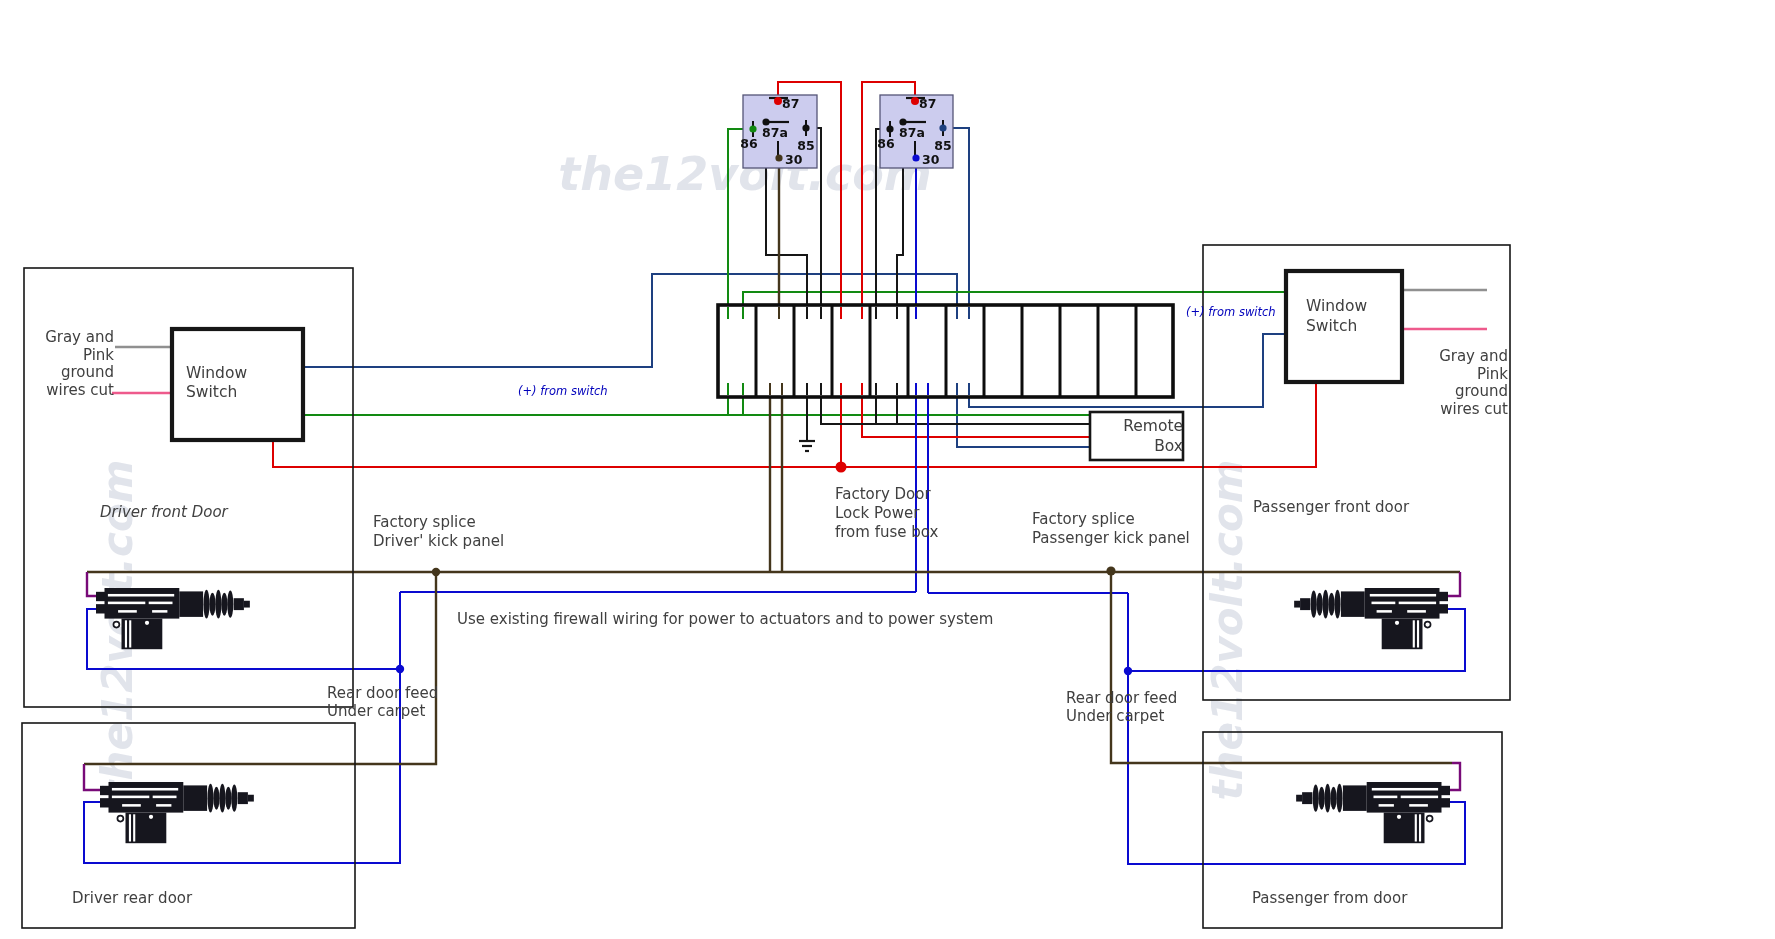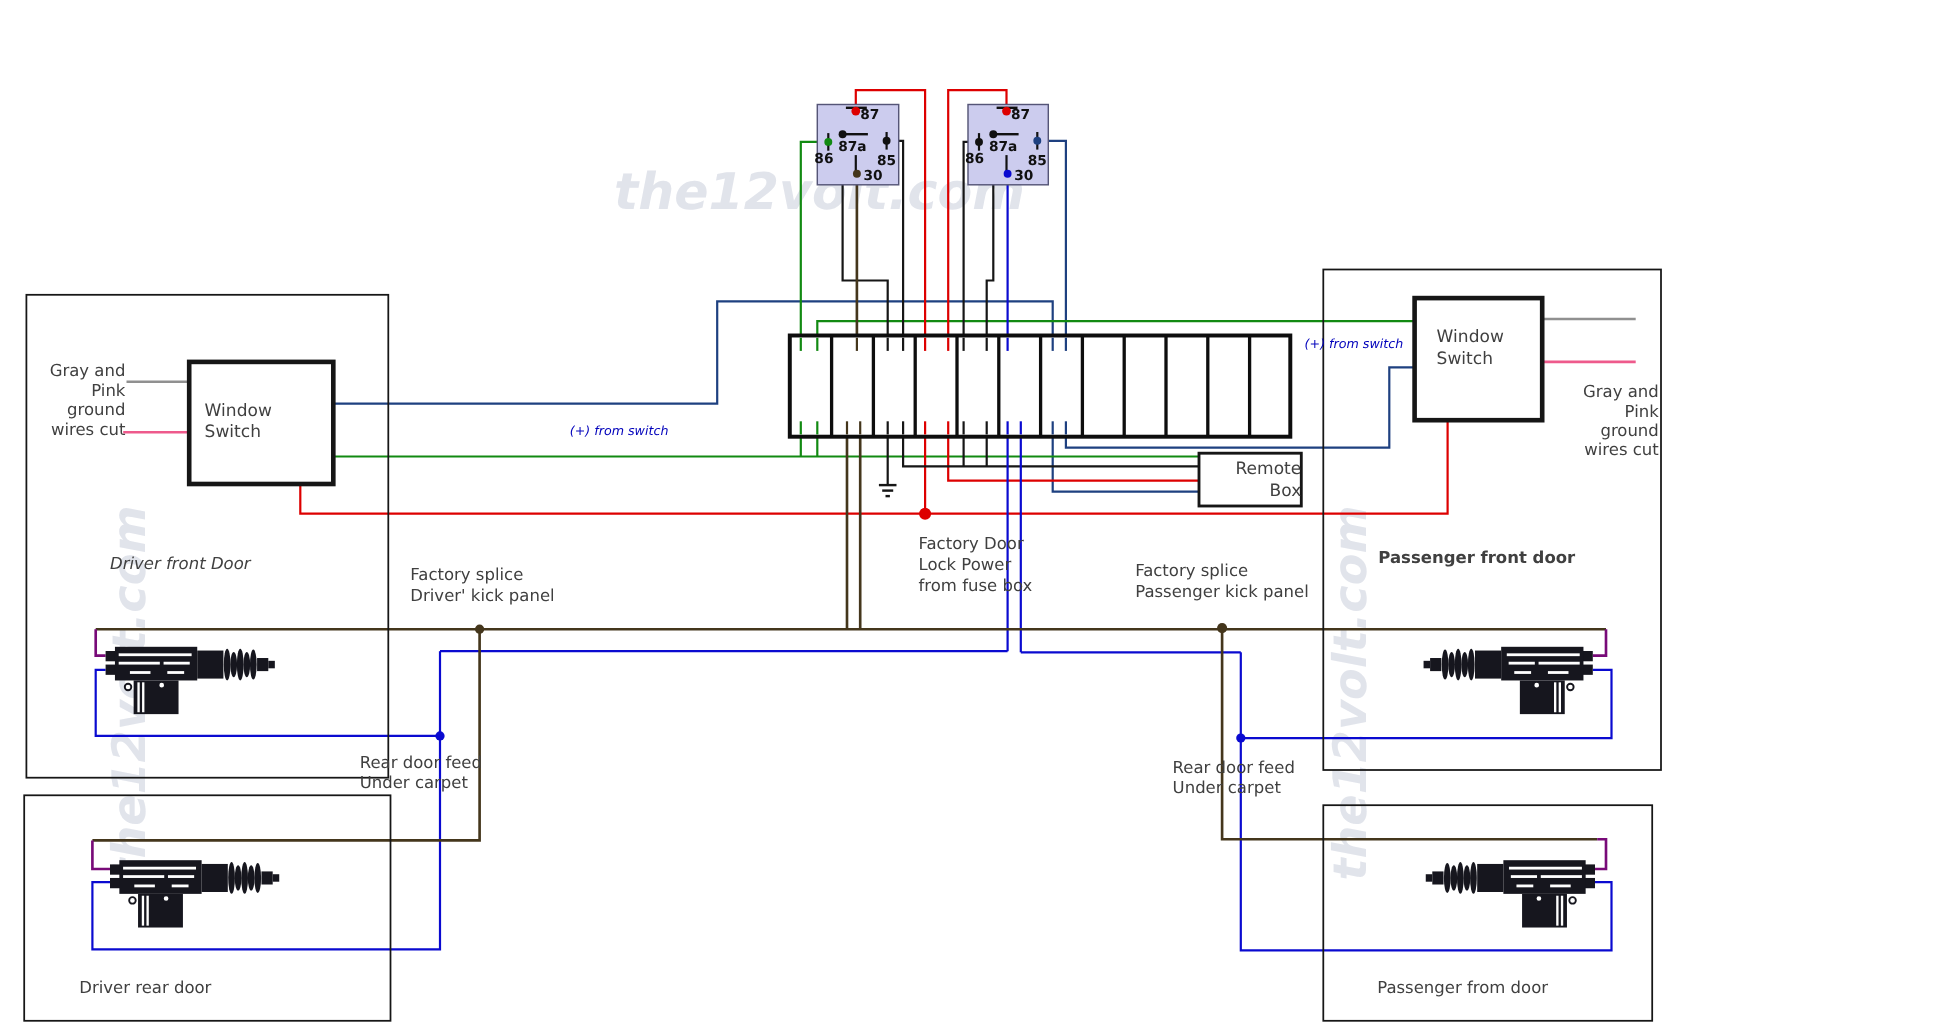--- a/index.html
+++ b/index.html
@@ -252,33 +252,34 @@
 
   <div class="lbl" style="left:186px;top:364px;font-size:15.5px;">Window
 Switch</div>
   <div class="lbl" style="left:1306px;top:296px;font-size:15.5px;line-height:20px;">Window
 Switch</div>
 
   <div class="lbl center" style="left:1090px;top:416px;width:93px;font-size:15.5px;line-height:20px;">Remote
 Box</div>
 
   <div class="lbl" style="left:100px;top:503px;font-style:italic;">Driver front Door</div>
-  <div class="lbl" style="left:1253px;top:498px;font-weight:bold;">Passenger front door</div>
+  <div class="lbl" style="left:1253px;top:498px;">Passenger front door</div>
   <div class="lbl" style="left:72px;top:889px;">Driver rear door</div>
   <div class="lbl" style="left:1252px;top:889px;">Passenger from door</div>
 
   <div class="lbl" style="left:373px;top:513px;">Factory splice
 Driver' kick panel</div>
   <div class="lbl" style="left:1032px;top:510px;">Factory splice
 Passenger kick panel</div>
 
   <div class="lbl" style="left:795px;top:485px;margin-left:40px;">Factory Door
 Lock Power
 from fuse box</div>
 
+  <div class="lbl" style="left:457px;top:610px;">Use existing firewall wiring for power to actuators and to power system</div>
 
   <div class="lbl" style="left:327px;top:684px;line-height:18px;">Rear door feed
 Under carpet</div>
   <div class="lbl" style="left:1066px;top:689px;line-height:18px;">Rear door feed
 Under carpet</div>
 
   <div class="lbl small-blue" style="left:518px;top:385px;">(+) from switch</div>
   <div class="lbl small-blue" style="left:1186px;top:306px;">(+) from switch</div>
 
 </div>

